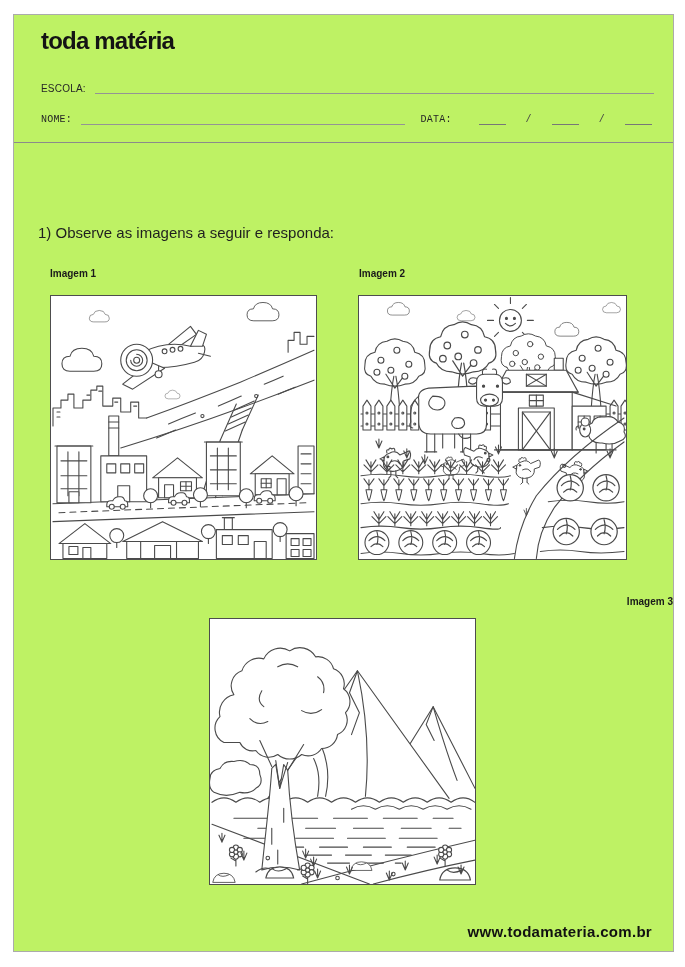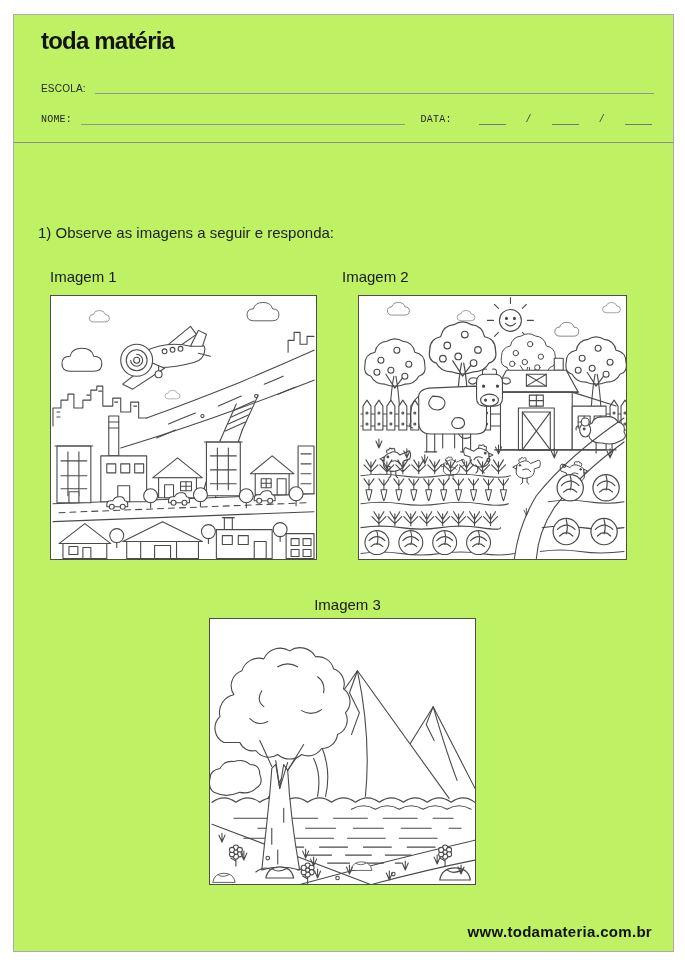--- a/index.html
+++ b/index.html
@@ -14,24 +14,24 @@
   .frow.name{left:27px;right:19px;top:91px;height:19px;font-family:Liberation Mono, monospace;}
   .flbl{flex:0 0 auto;margin-right:9px;}
   .blank{flex:1 1 auto;border-bottom:1.5px solid #949494;height:16px;}
   .dategrp{flex:0 0 auto;display:flex;align-items:flex-end;margin-left:16px;gap:16px;}
   .dblank{width:27px;border-bottom:1.5px solid #777;height:16px;margin:0 2px;}
   .slash{padding:0 2px;color:#444;}
   
   .content{position:absolute;top:128px;left:0;right:0;bottom:0;}
   .title{position:absolute;top:50px;left:0;right:0;text-align:center;font-size:16px;font-weight:bold;color:#1a1a1a;}
   .question{position:absolute;top:81px;left:24px;font-size:15px;}
-  .img-label{position:absolute;font-size:15px;color:#1a1a1a;}
+  .img-label{position:absolute;font-size:10px;color:#1a1a1a;font-weight:bold;}
   #lab1{top:125px;left:36px;}
-  #lab2{top:125px;left:328px;}
-  #lab3{top:453px;left:8px;right:0;text-align:center;}
+  #lab2{top:125px;left:345px;}
+  #lab3{top:453px;left:8px;right:0;text-align:right;}
   .img-box{position:absolute;border:1px solid #4d4d4d;background:#fff;overflow:hidden;}
   #box1{top:152px;left:36px;width:265px;height:263px;}
   #box2{top:152px;left:344px;width:267px;height:263px;}
   #box3{top:475px;left:195px;width:265px;height:265px;}
   svg.art{display:block;width:100%;height:100%;}
   .footer{position:absolute;right:21px;bottom:11px;font-size:15px;font-weight:bold;letter-spacing:.3px;color:#111;}
 </style>
 </head>
 <body>
 

